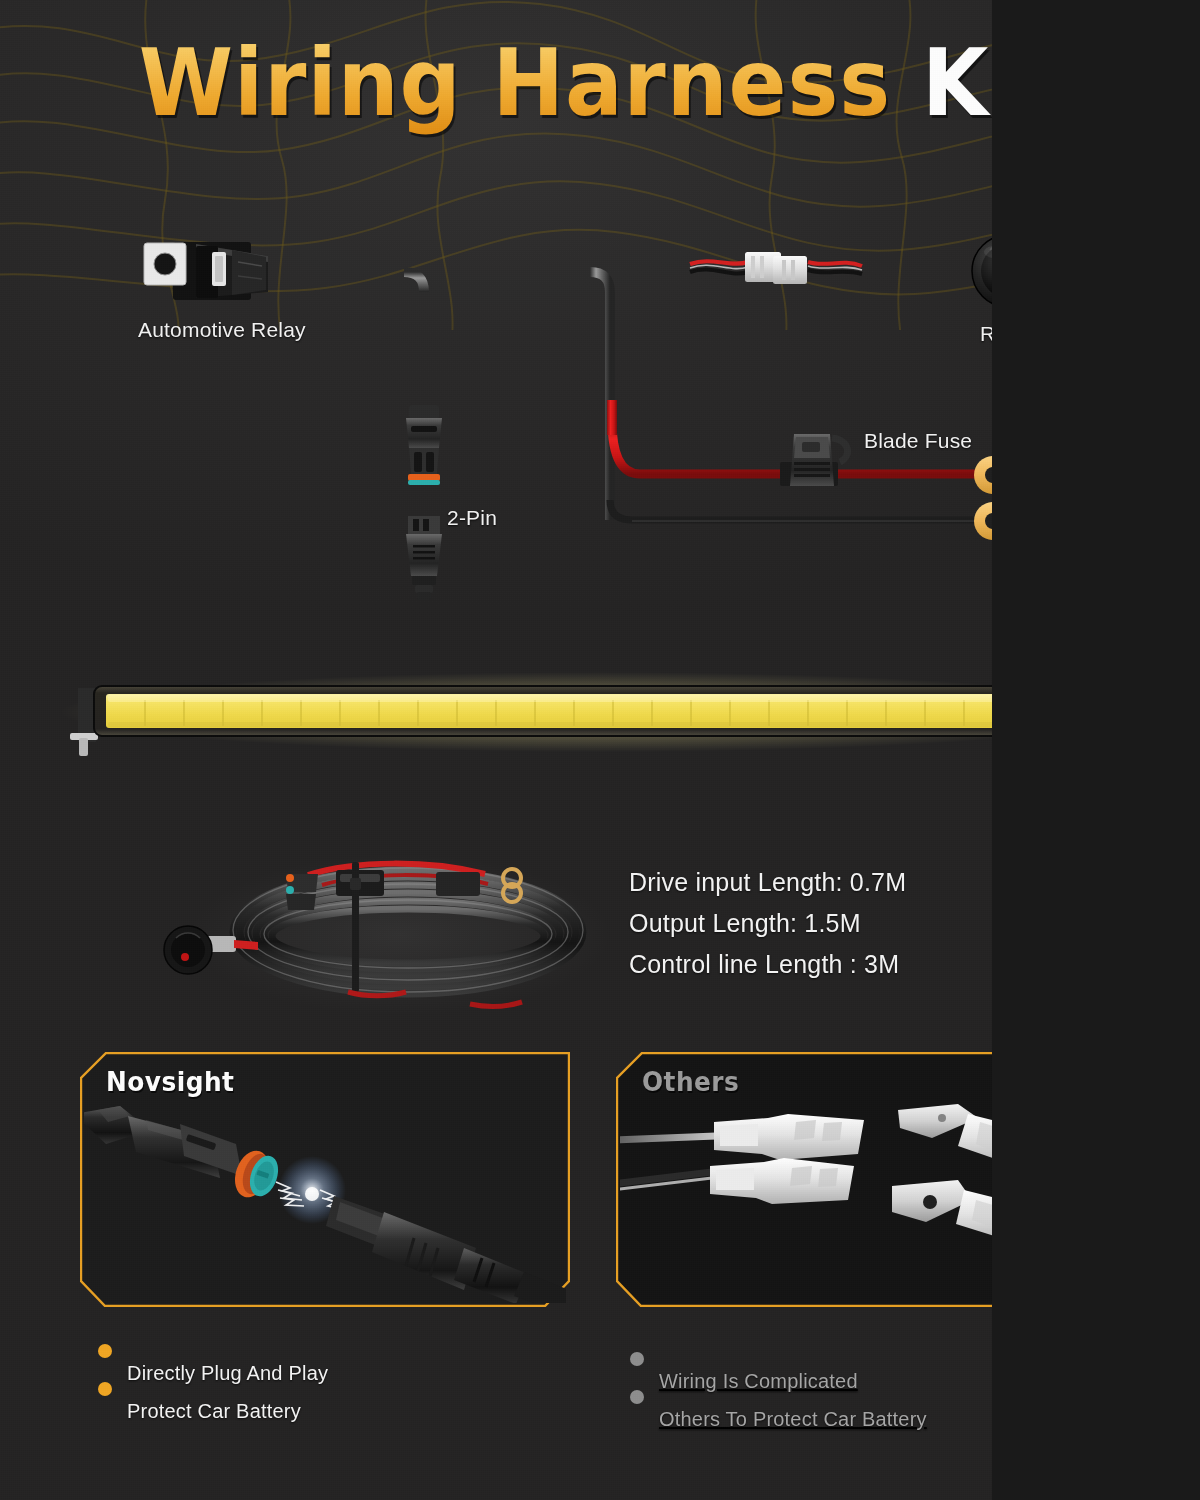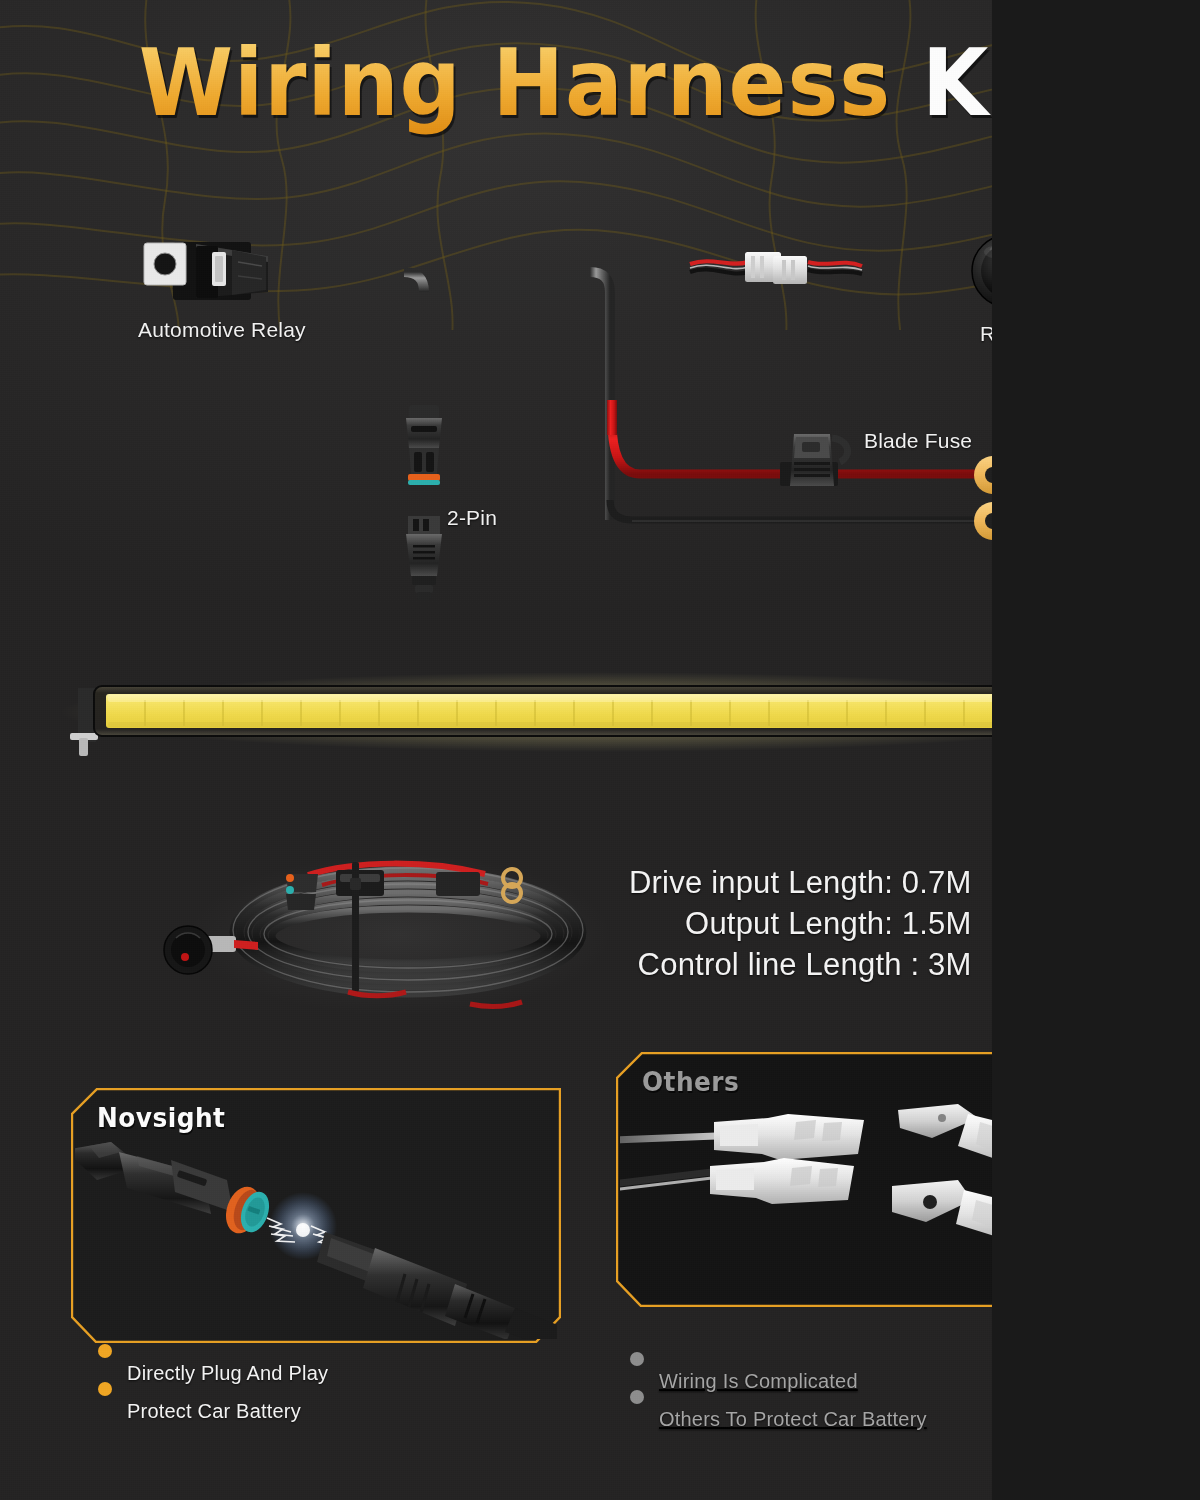--- a/index.html
+++ b/index.html
@@ -58,31 +58,30 @@
     font-size:21px;
     letter-spacing:.2px;
     white-space:nowrap;
     text-shadow: 0 1px 2px rgba(0,0,0,.8);
   }
 
   
   .specs { position:absolute; left:629px; top:862px; }
   .spec-line {
     color:#f4f4f4;
-    font-size:31px;
+    font-size:25px;
     line-height:41px;
     letter-spacing:.2px;
     white-space:nowrap;
     text-shadow:0 1px 2px rgba(0,0,0,.7);
-    text-align:right;
   }
 
   
   .panel { position:absolute; width:490px; height:255px; }
-  .panel-nov { left:71px;  top:1052px;margin-top:36px; }
+  .panel-nov { left:80px;  top:1052px; }
   .panel-oth { left:616px; top:1052px;text-decoration:underline; }
   .panel-frame { position:absolute; inset:0; }
   .panel-title {
     position:absolute;
     left:26px; top:14px;
     font-family:"DejaVu Sans", sans-serif;
     font-weight:700;
     font-size:27px;
     letter-spacing:.5px;
     transform: scaleX(.92);

